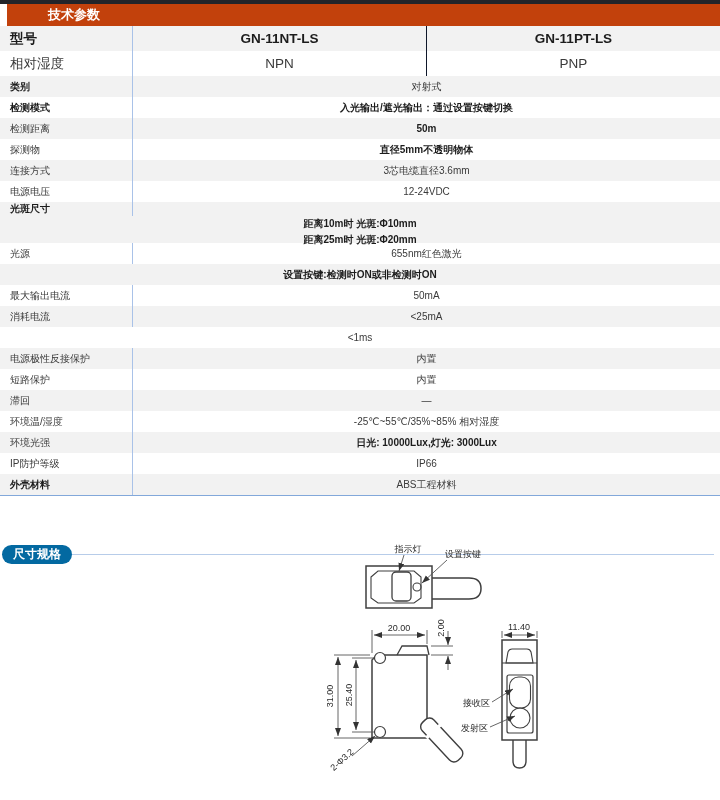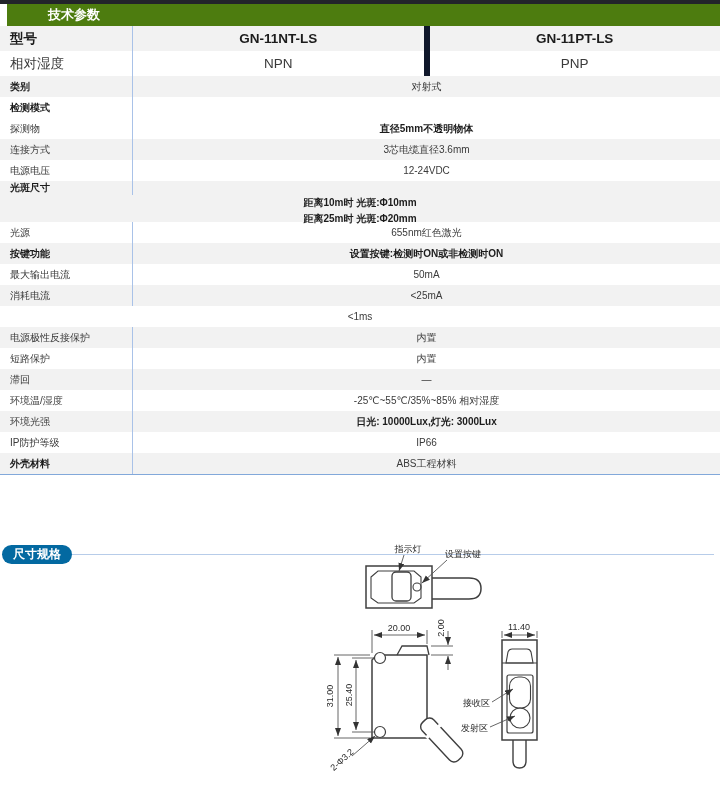--- a/index.html
+++ b/index.html
@@ -9,59 +9,64 @@
   .topstrip{height:4px;background:#22242a;width:720px;}
   .hdrbar{height:22px;margin-left:7px;background:#7092cc;color:#fff;
           font-size:13px;font-weight:bold;line-height:22px;padding-left:28px;}
   
   .spec-table{width:720px;border-bottom:1px solid #82a8da;}
   .trow{display:flex;height:21px;align-items:stretch;background:#fff;}
   .trow.gray{background:#f2f2f2;}
   .cell{display:flex;align-items:center;font-size:10px;color:#3a3a3a;box-sizing:border-box;}
   .cell.lab{width:133px;padding-left:10px;border-right:1px solid #a9c2e8;}
   .cell.val{flex:1;flex-direction:column;justify-content:center;align-items:center;text-align:center;line-height:16px;}
-  .cell.mid{border-right:6px solid #0f172a;}
+  .cell.mid{border-right:1px solid #0f172a;}
   .cell.b{font-weight:bold;color:#1c1c1c;}
   .cell.lg{font-size:13.5px;}
   
   .section-head{position:absolute;left:2px;right:6px;top:545px;height:19px;display:flex;align-items:center;}
   .pill{background:#8fb3e3;color:#fff;font-size:12px;font-weight:bold;height:19px;line-height:19px;
         padding:0 11px;border-radius:10px;white-space:nowrap;}
   .sec-line{flex:1;height:1px;background:#b7cce9;}
   
   .diagram{position:absolute;left:0;top:538px;width:696px;height:235px;}
   svg text{font-family:"Liberation Sans","DejaVu Sans",sans-serif;font-size:9px;fill:#2b2b2b;}
 </style>
 </head>
 <body>
 
 <div class="page">
 
   <div class="topstrip" style="background: rgb(34, 36, 42);"></div>
-  <div class="hdrbar" style="background: #4d7c0f; padding-left: 41px;">
+  <div class="hdrbar" style="background: #c2410c; padding-left: 41px;">
     <span>技术参数</span>
   </div>
 
   <div class="spec-table">
       <div class="trow gray" style="height: 25px;">
         <div class="cell lab b lg">型号</div>
         <div class="cell val b lg mid">GN-11NT-LS</div>
         <div class="cell val b lg">GN-11PT-LS</div>
       </div>
       <div class="trow" style="height: 25px;">
         <div class="cell lab lg">相对湿度</div>
         <div class="cell val lg mid">NPN</div>
         <div class="cell val lg">PNP</div>
       </div>
       <div class="trow gray">
         <div class="cell lab b">类别</div>
         <div class="cell val">对射式</div>
       </div>
       <div class="trow">
         <div class="cell lab b">检测模式</div>
+        <div class="cell val b">入光输出/遮光输出：通过设置按键切换</div>
+      </div>
+      <div class="trow gray">
+        <div class="cell lab">检测距离</div>
+        <div class="cell val b">50m</div>
       </div>
       <div class="trow">
         <div class="cell lab">探测物</div>
         <div class="cell val b">直径5mm不透明物体</div>
       </div>
       <div class="trow gray">
         <div class="cell lab">连接方式</div>
         <div class="cell val">3芯电缆直径3.6mm</div>
       </div>
       <div class="trow">
@@ -73,21 +78,20 @@
         <div class="cell val b">
           <div>距离10m时 光斑:Φ10mm</div>
           <div>距离25m时 光斑:Φ20mm</div>
         </div>
       </div>
       <div class="trow">
         <div class="cell lab">光源</div>
         <div class="cell val">655nm红色激光</div>
       </div>
       <div class="trow gray">
-        <div class="cell lab b">按键功能</div>
         <div class="cell val b">设置按键:检测时ON或非检测时ON</div>
       </div>
       <div class="trow">
         <div class="cell lab">最大输出电流</div>
         <div class="cell val">50mA</div>
       </div>
       <div class="trow gray">
         <div class="cell lab">消耗电流</div>
         <div class="cell val">&lt;25mA</div>
       </div>

